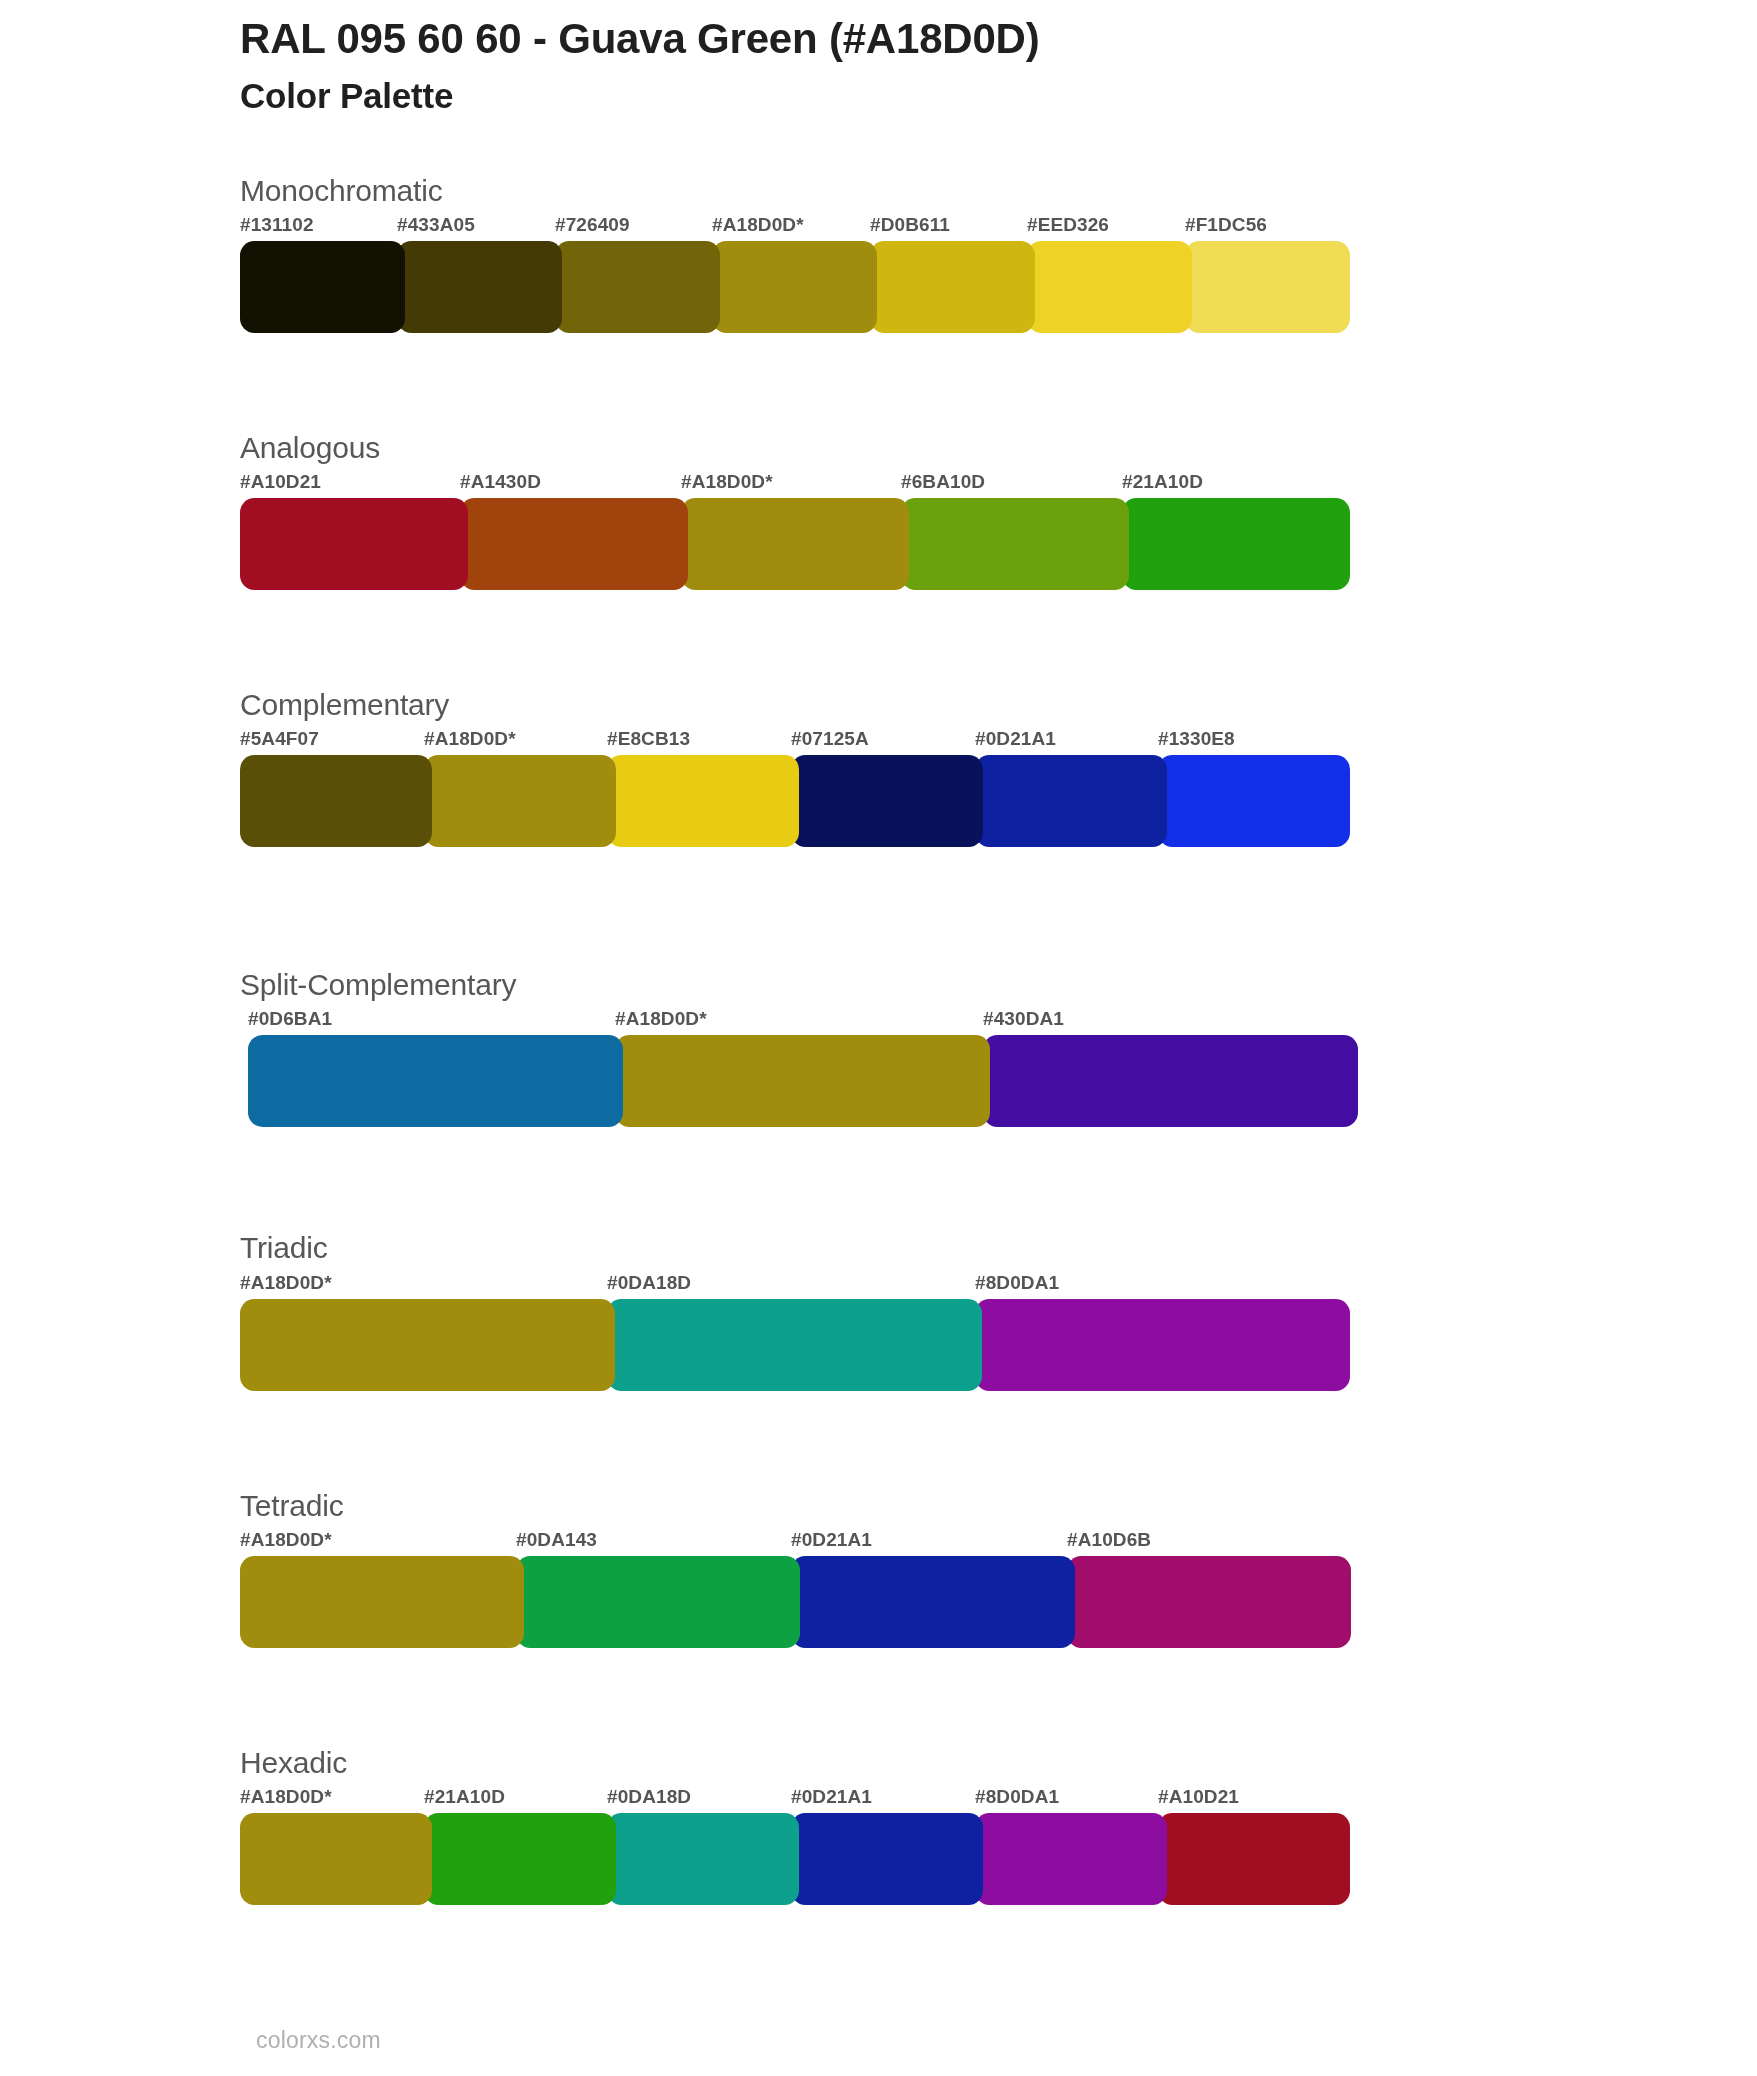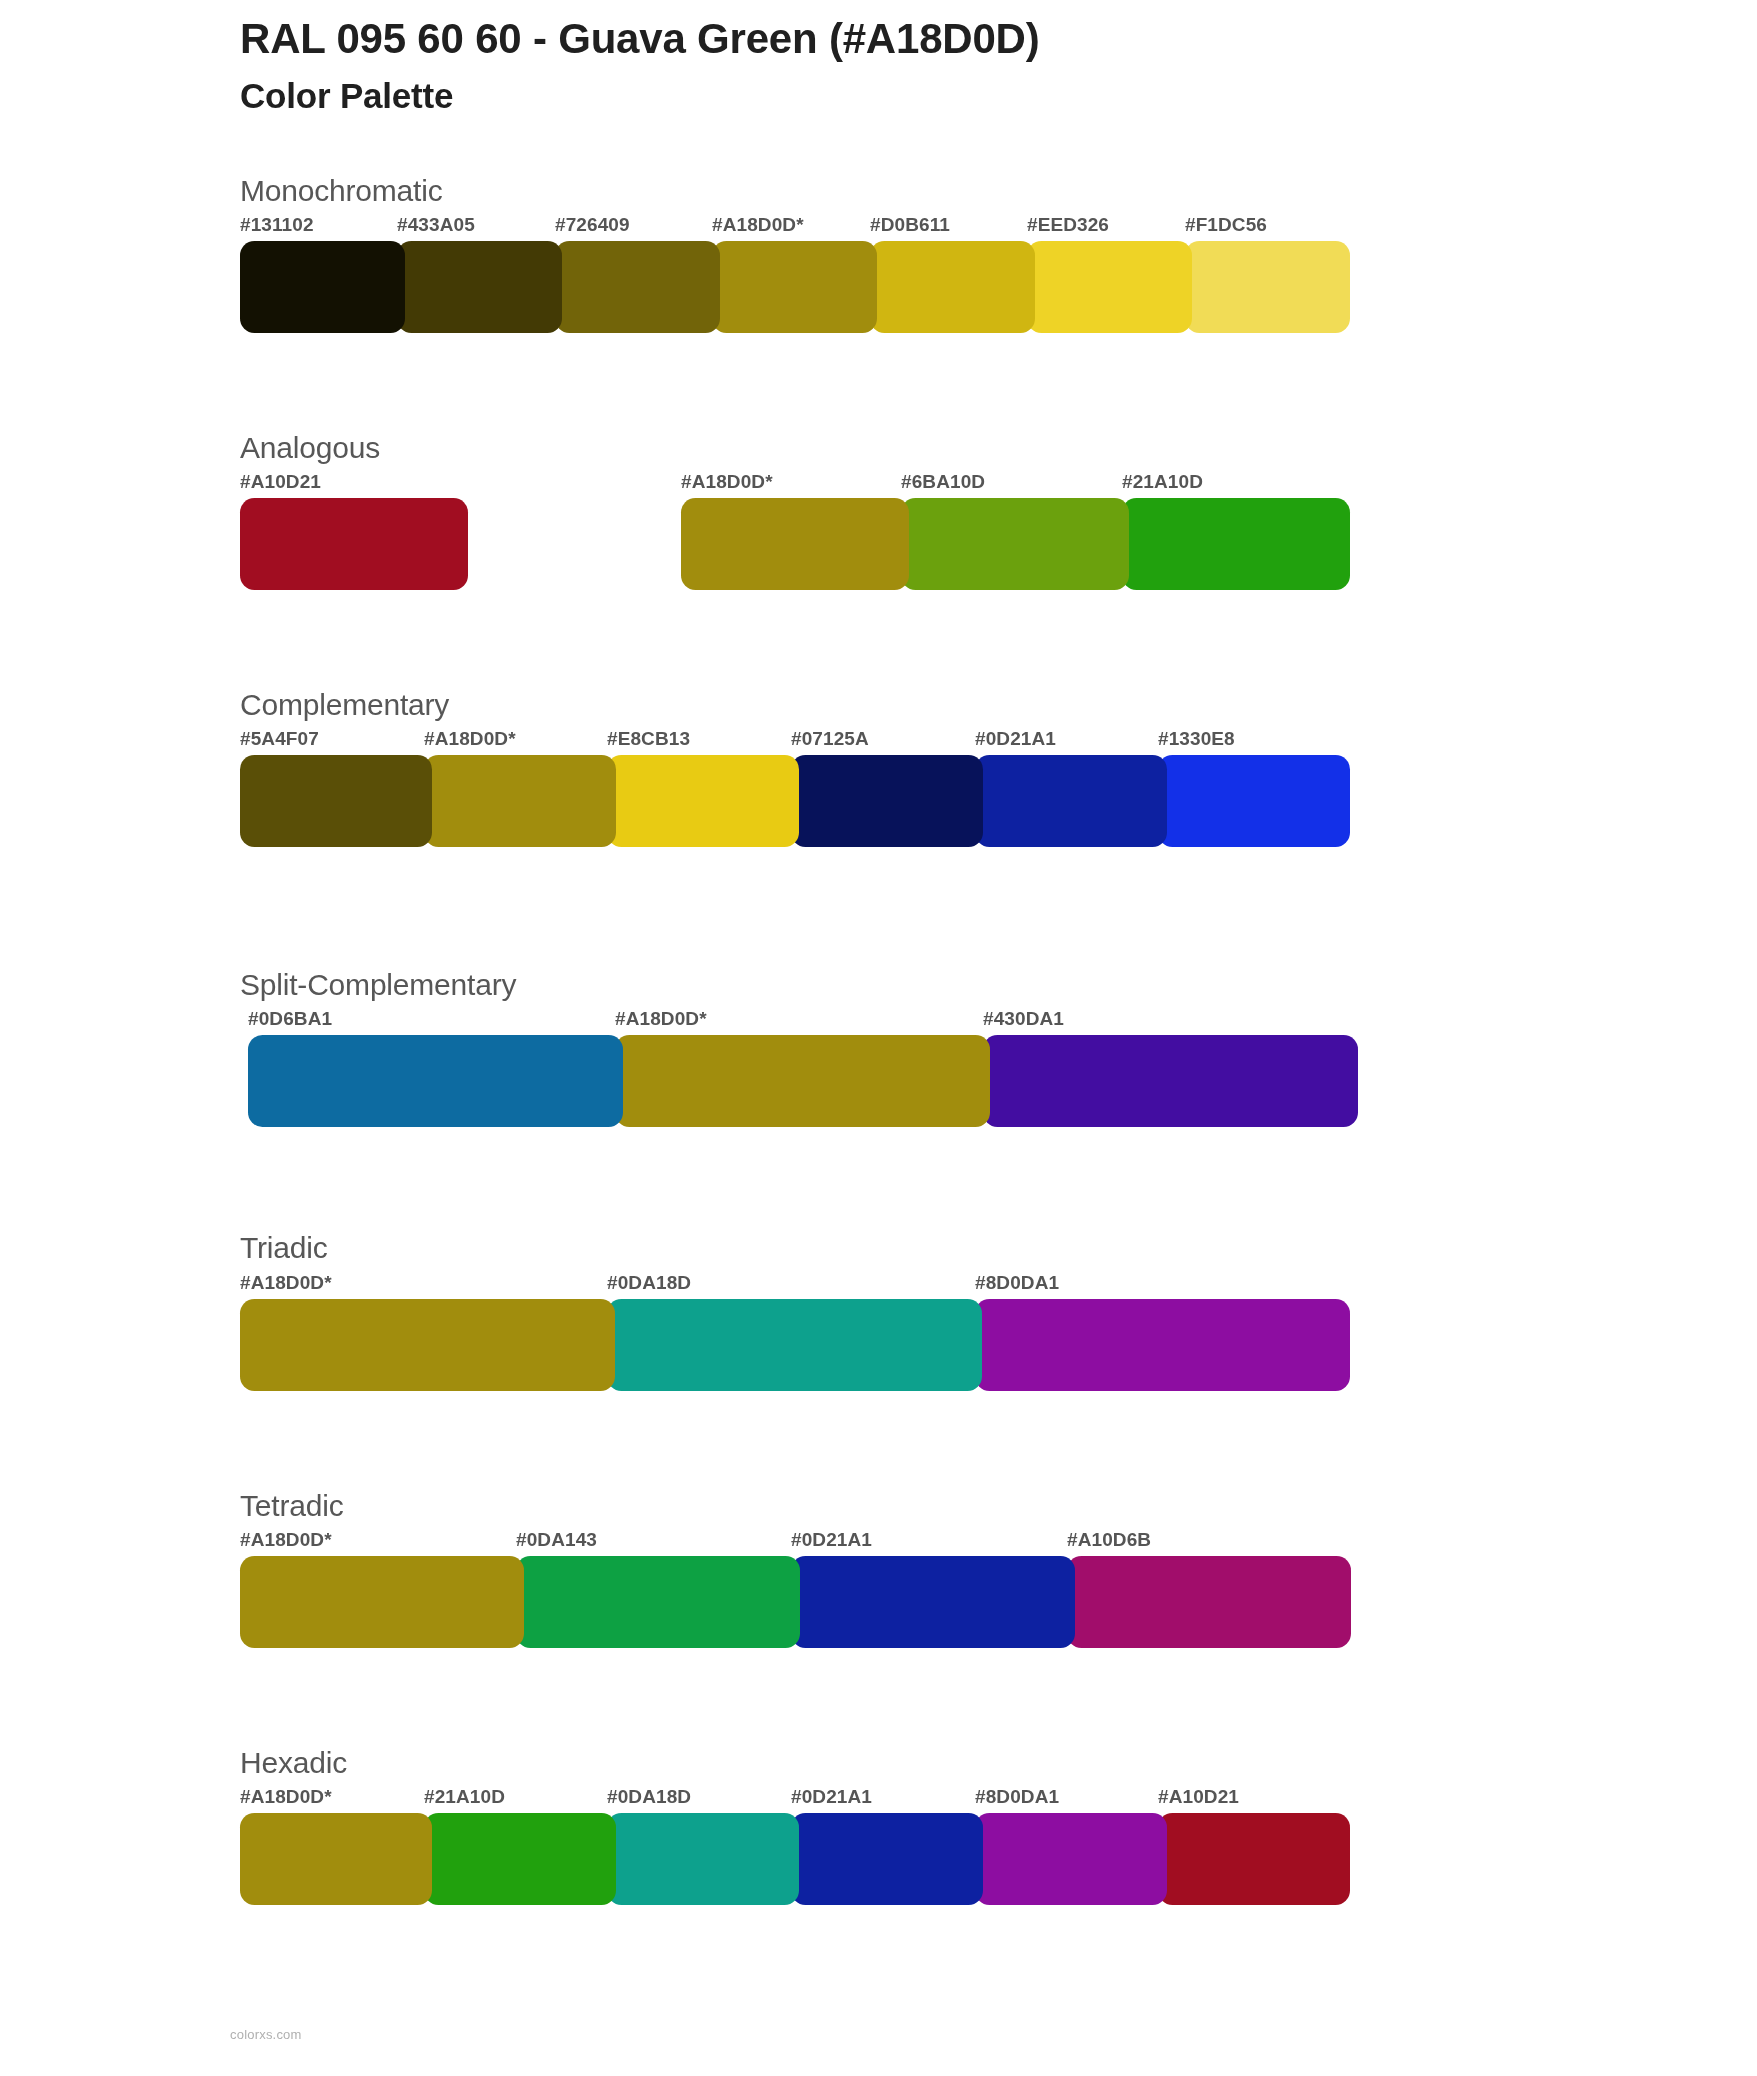--- a/index.html
+++ b/index.html
@@ -94,23 +94,23 @@
     left: 0;
     top: 0;
     height: 92px;
     width: 100%;
     border-radius: 14.4px;
   }
 
   
   .footer {
     position: absolute;
-    left: 230px;
+    left: 256px;
     top: 2027px;
-    font-size: 13px;
+    font-size: 23px;
     color: #b0b0b0;
     letter-spacing: 0.2px;
   }
 </style>
 </head>
 <body>
 
 <div class="page">
 
   <div class="header">
@@ -152,20 +152,24 @@
           </div>
         </div>
       </div>
       <div class="section">
         <div class="section-heading" style="top: 257px;">Analogous</div>
         <div class="swatch-row" style="top: 324px;">
           <div class="swatch-wrap" style="left: 0px; width: 228px; z-index: 5;">
             <div class="swatch-label">#A10D21</div>
             <div class="swatch-chip" style="background: rgb(161, 13, 33);"></div>
           </div>
+          <div class="swatch-wrap" style="left: 220px; width: 228px; z-index: 4;">
+            <div class="swatch-label">#A1430D</div>
+            <div class="swatch-chip" style="background: rgb(161, 67, 13);"></div>
+          </div>
           <div class="swatch-wrap" style="left: 441px; width: 228px; z-index: 3;">
             <div class="swatch-label">#A18D0D*</div>
             <div class="swatch-chip" style="background: rgb(161, 141, 13);"></div>
           </div>
           <div class="swatch-wrap" style="left: 661px; width: 228px; z-index: 2;">
             <div class="swatch-label">#6BA10D</div>
             <div class="swatch-chip" style="background: rgb(107, 161, 13);"></div>
           </div>
           <div class="swatch-wrap" style="left: 882px; width: 228px; z-index: 1;">
             <div class="swatch-label">#21A10D</div>

